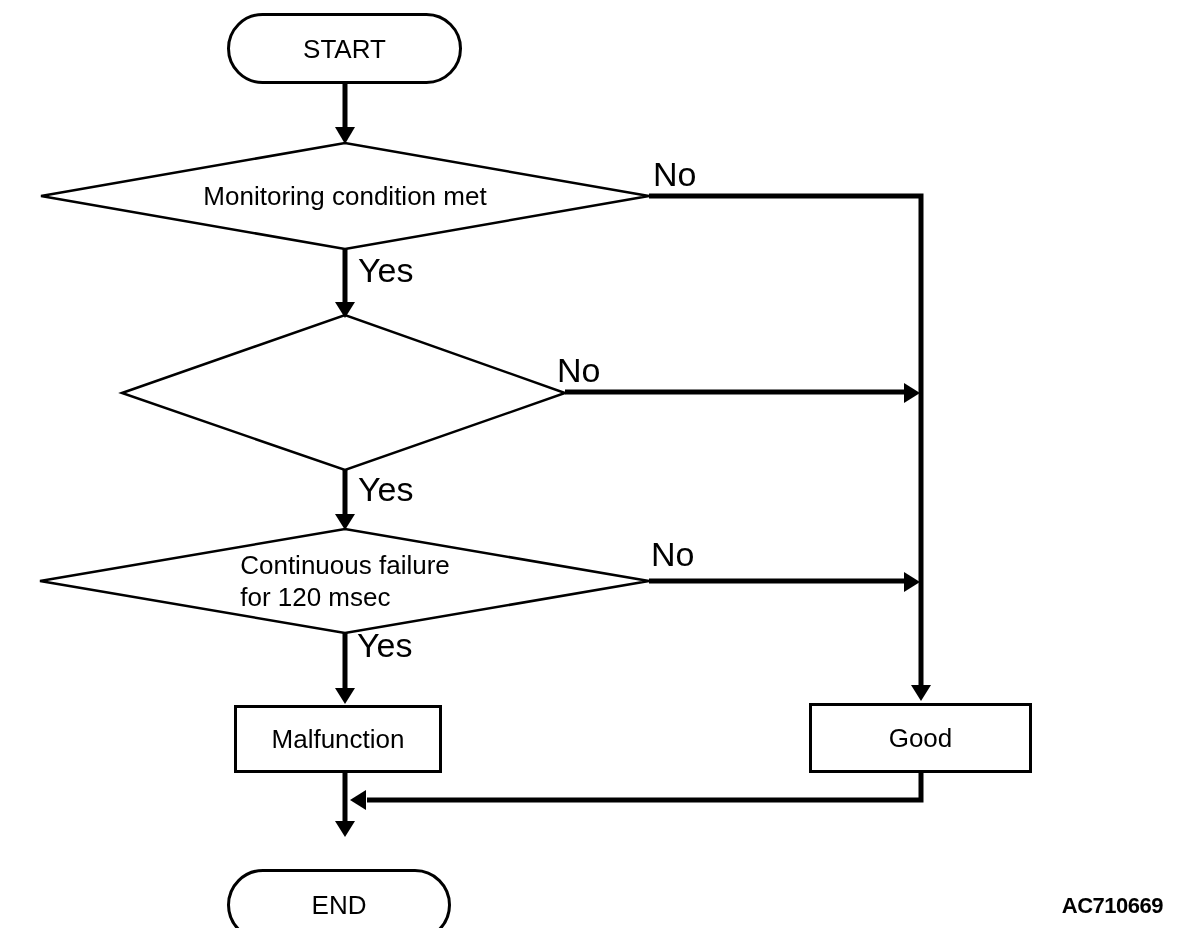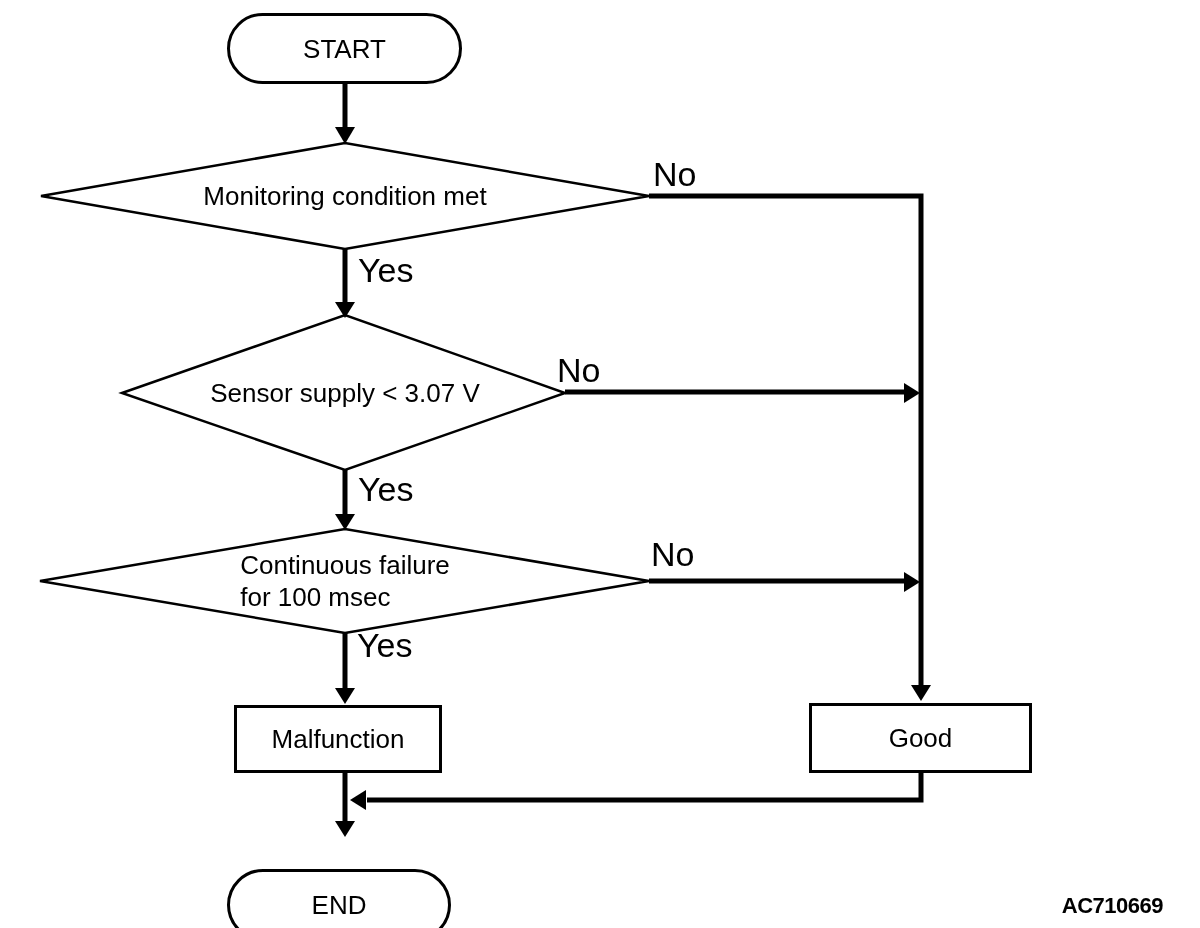--- a/index.html
+++ b/index.html
@@ -139,27 +139,24 @@
   </div>
 
   <div class="node terminal" style="left:227px; top:869px; width:224px; height:72px;">
     <span>END</span>
   </div>
 
   <div class="decision-label d1" style="left:45px; top:145px; width:600px; height:102px;">
     <span class="txt">Monitoring condition met</span>
   </div>
 
-  <div class="decision-label d2" style="left:125px; top:317px; width:440px; height:152px;">
-    <span class="txt">Sensor supply &lt; 3.07 V</span>
-  </div>
 
   <div class="decision-label d3" style="left:42px; top:531px; width:606px; height:100px;">
     <span class="txt">Continuous failure
-for 100 msec</span>
+for 120 msec</span>
   </div>
 
   <div class="edge-label" style="left:653px; top:160px;">No</div>
   <div class="edge-label" style="left:358px; top:256px;">Yes</div>
   <div class="edge-label" style="left:557px; top:356px;">No</div>
   <div class="edge-label" style="left:358px; top:475px;">Yes</div>
   <div class="edge-label" style="left:651px; top:540px;">No</div>
   <div class="edge-label" style="left:357px; top:631px;">Yes</div>
 
   <div class="figure-code">AC710669</div>

